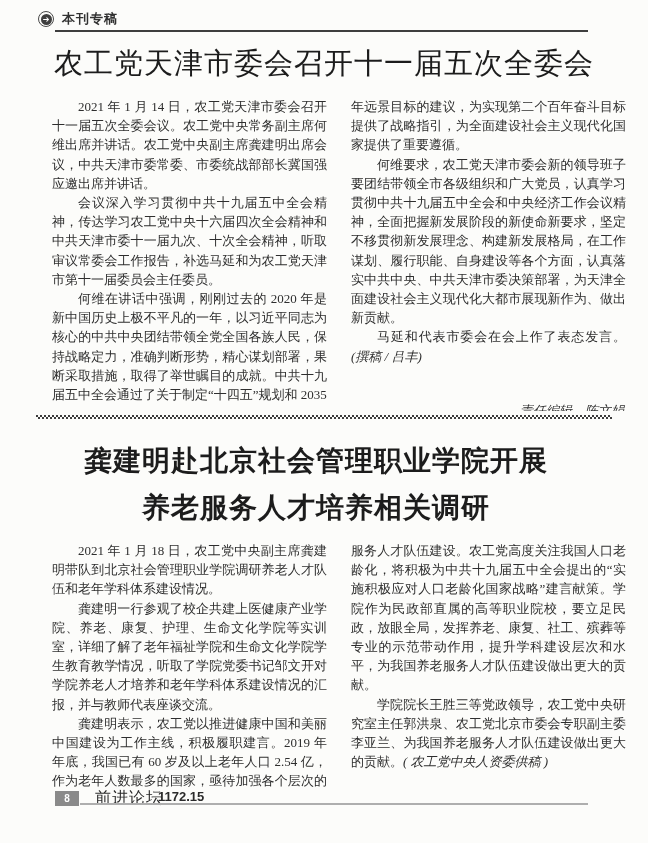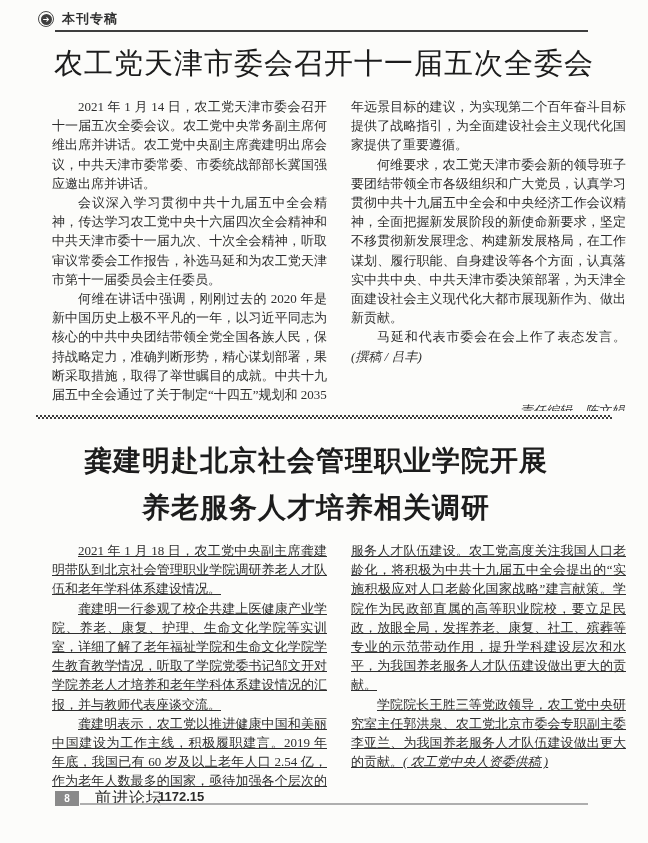--- a/index.html
+++ b/index.html
@@ -27,21 +27,21 @@
   .a1-title{position:absolute;top:44px;left:0;width:648px;text-align:center;
     font-family:"Liberation Sans","DejaVu Sans",sans-serif;font-weight:400;
     font-size:29px;color:#1c1c1c;letter-spacing:1px;}
   .a2-title{position:absolute;top:437px;left:0;width:632px;text-align:center;
     font-family:"Liberation Sans","DejaVu Sans",sans-serif;font-weight:700;
     font-size:28px;color:#1c1c1c;letter-spacing:1px;line-height:47px;}
 
   
   .body-cols{position:absolute;left:52px;width:576px;display:flex;gap:24px;}
   .a1-body{top:97px;height:314px;}
-  .a2-body{top:541px;height:252px;text-decoration:underline;}
+  .a2-body{top:541px;height:252px;}
   .col{width:275px;overflow:hidden;}
   .para{margin:0;text-indent:2em;font-size:13px;line-height:19.2px;
     text-align:justify;color:#2e2e2e;}
   .para.cont{text-indent:0;}
   .kai{font-style:italic;}
   .editor-line{margin:36px 2px 0 0;text-align:right;font-size:13px;
     font-style:italic;color:#2e2e2e;}
 
   
   .sep{position:absolute;top:415px;left:36px;width:576px;height:4px;

